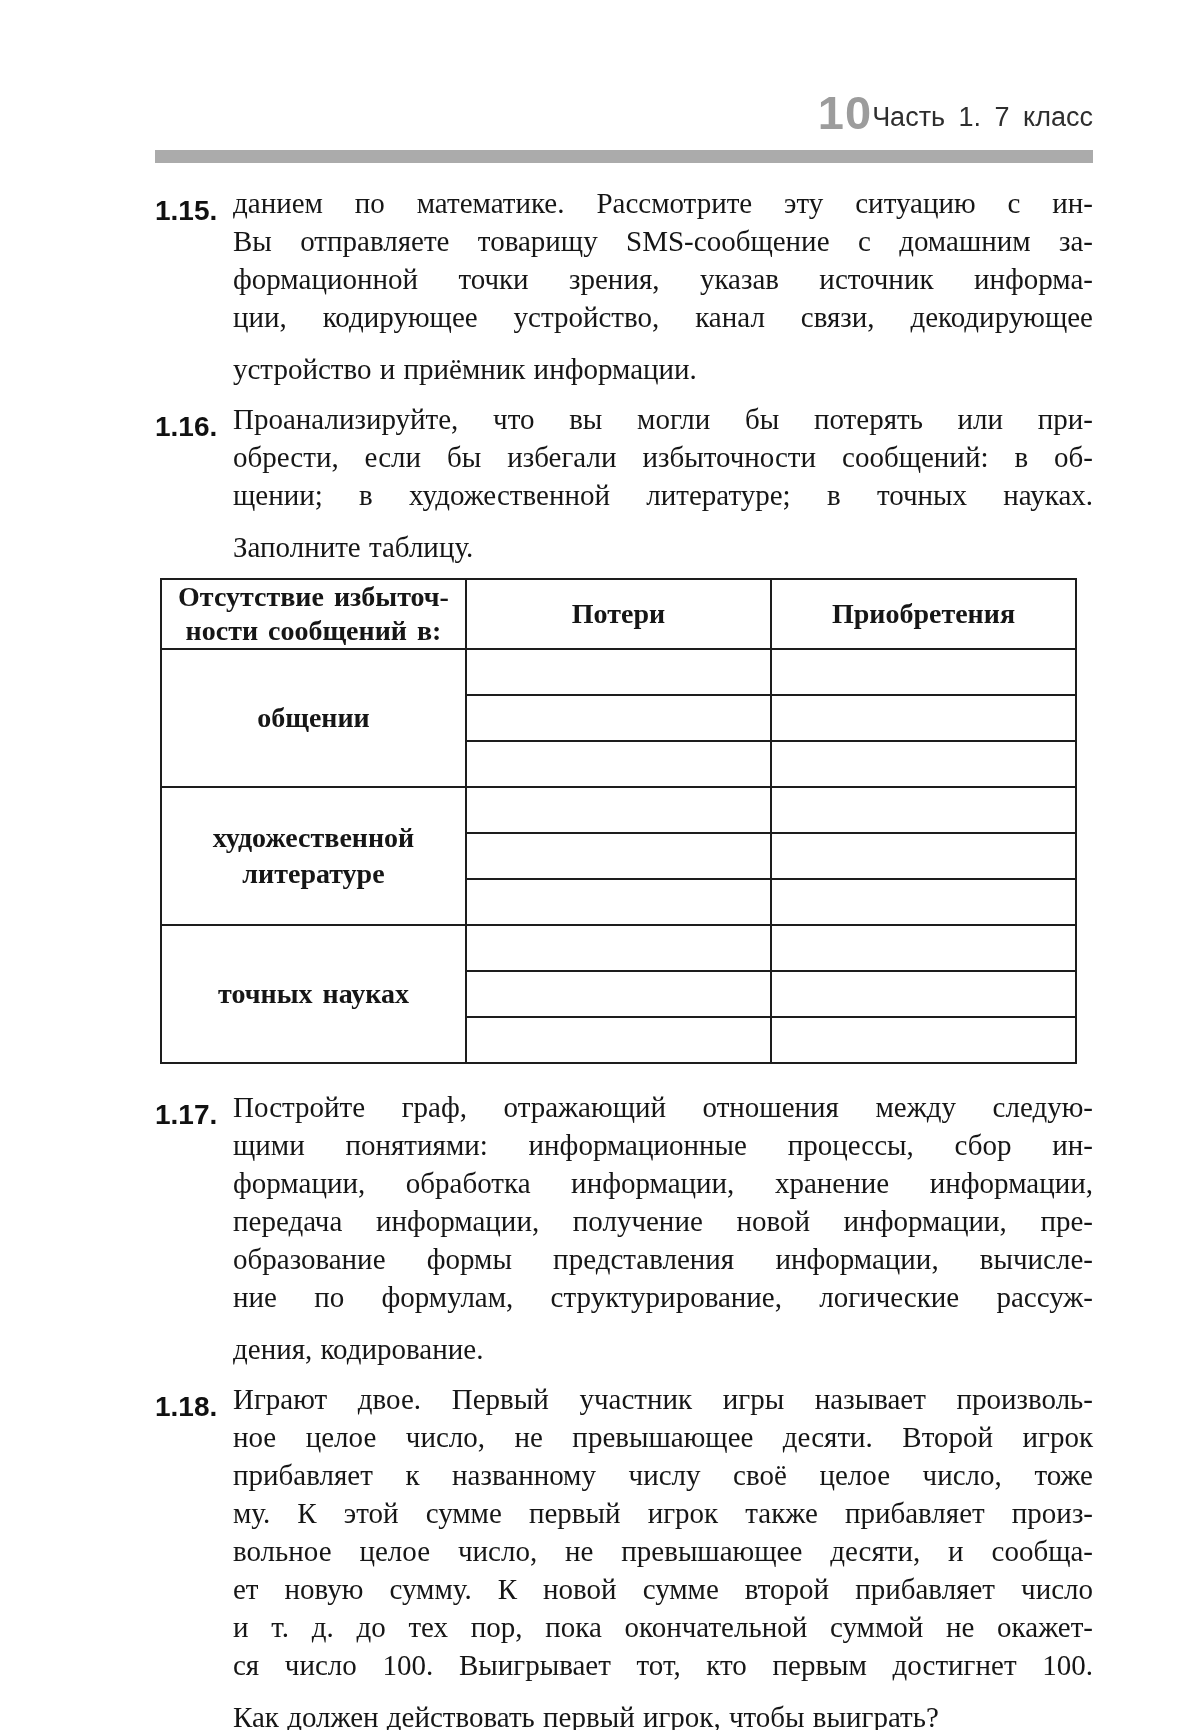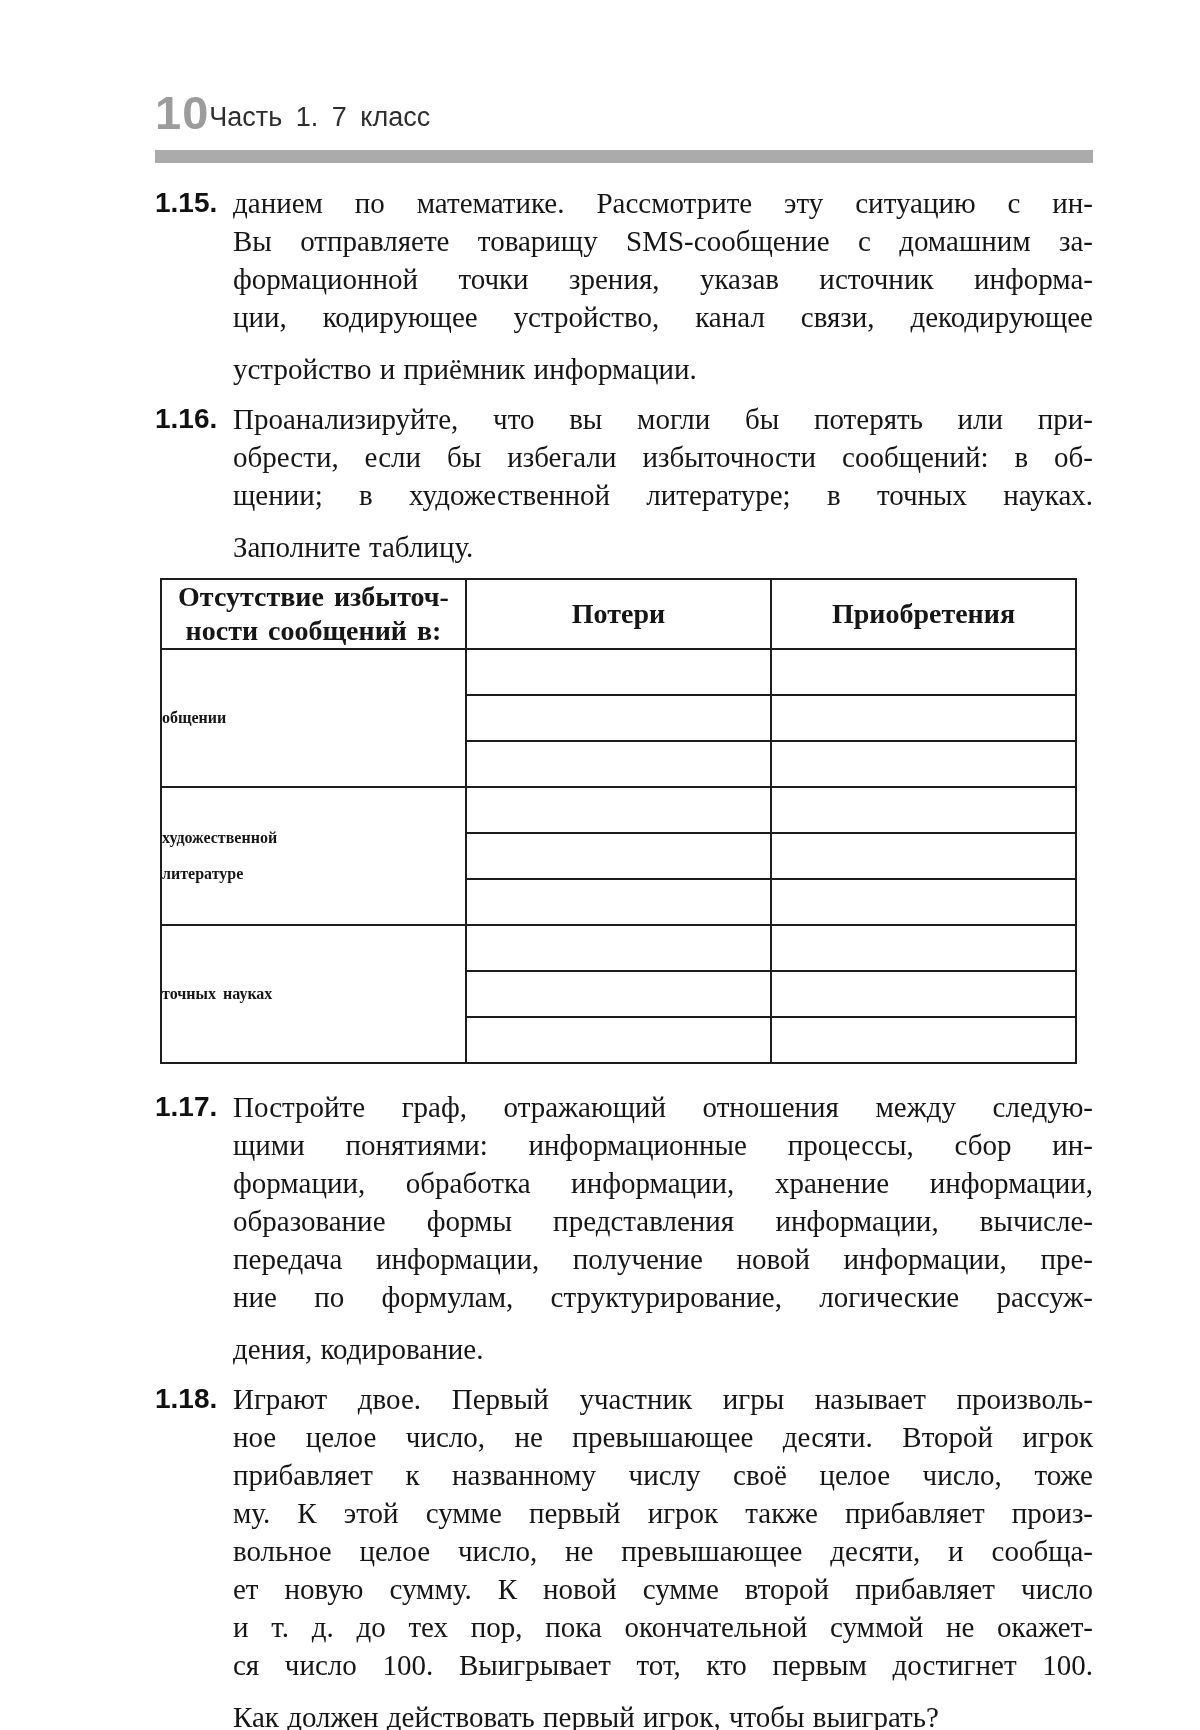--- a/index.html
+++ b/index.html
@@ -16,21 +16,21 @@
   }
   .page {
     box-sizing: border-box;
     width: 1200px;
     height: 1730px;
     padding: 86px 107px 0 155px;
   }
   
   .runhead {
     display: flex;
-    justify-content: flex-start;
+    justify-content: flex-end;
     align-items: flex-end;
   }
   .page-number {
     font-family: "Liberation Sans", sans-serif;
     font-weight: bold;
     font-size: 47px;
     line-height: 1;
     color: #9c9c9c;
     letter-spacing: 1px;
   }
@@ -54,20 +54,21 @@
     align-items: flex-start;
     margin-bottom: 12px;
   }
   .task-number {
     flex: 0 0 78px;
     font-family: "Liberation Sans", sans-serif;
     font-weight: bold;
     font-size: 28px;
     line-height: 38px;
     color: #111111;
+    margin-top: 8px;
   }
   .task-text {
     flex: 1 1 auto;
     font-size: 29px;
     line-height: 38px;
   }
   .task-text .line {
     text-align: justify;
     text-align-last: justify;
     word-spacing: 1px;
@@ -96,23 +97,23 @@
     font-weight: bold;
     font-size: 28px;
     line-height: 34px;
     text-align: center;
     vertical-align: middle;
     white-space: pre-line;
     word-spacing: 3px;
   }
   .redundancy-table td.row-label {
     font-weight: bold;
-    font-size: 16px;
+    font-size: 28px;
     line-height: 36px;
-    text-align: left;
+    text-align: center;
     vertical-align: middle;
     white-space: pre-line;
     word-spacing: 3px;
   }
   .redundancy-table td.blank-cell {
     height: 44px;
     background: #ffffff;
   }
 </style>
 </head>
@@ -207,22 +208,22 @@
       </tr>
     </tbody>
       </table>
 
     <div class="task">
       <div class="task-number">1.17.</div>
       <div class="task-text">
           <div class="line">Постройте граф, отражающий отношения между следую-</div>
           <div class="line">щими понятиями: информационные процессы, сбор ин-</div>
           <div class="line">формации, обработка информации, хранение информации,</div>
+          <div class="line">передача информации, получение новой информации, пре-</div>
           <div class="line">образование формы представления информации, вычисле-</div>
-          <div class="line">передача информации, получение новой информации, пре-</div>
           <div class="line">ние по формулам, структурирование, логические рассуж-</div>
           <div class="line last">дения, кодирование.</div>
         </div>
     </div>
 
     <div class="task">
       <div class="task-number">1.18.</div>
       <div class="task-text">
           <div class="line">Играют двое. Первый участник игры называет произволь-</div>
           <div class="line">ное целое число, не превышающее десяти. Второй игрок</div>

